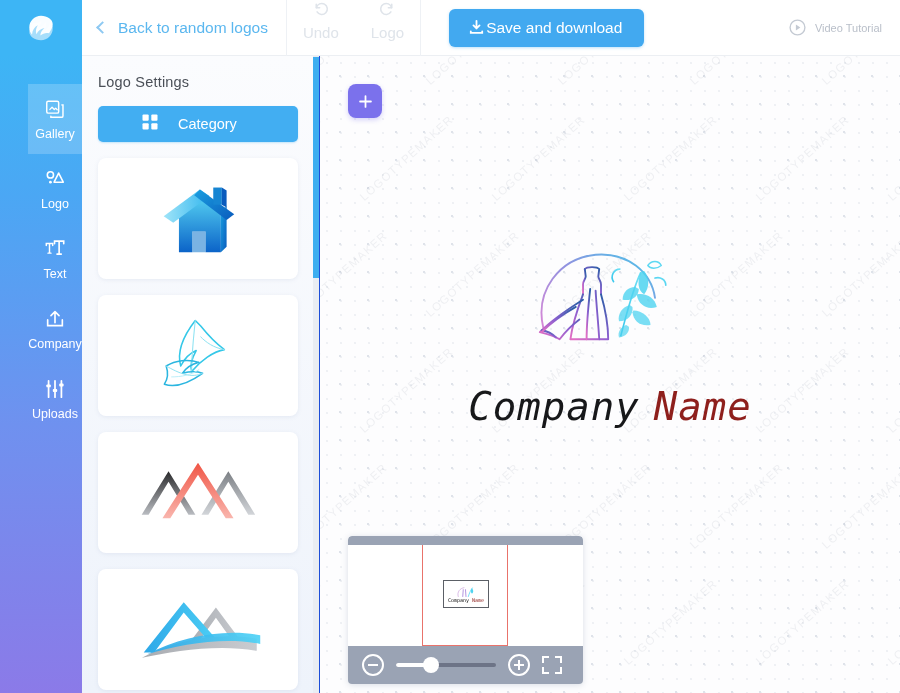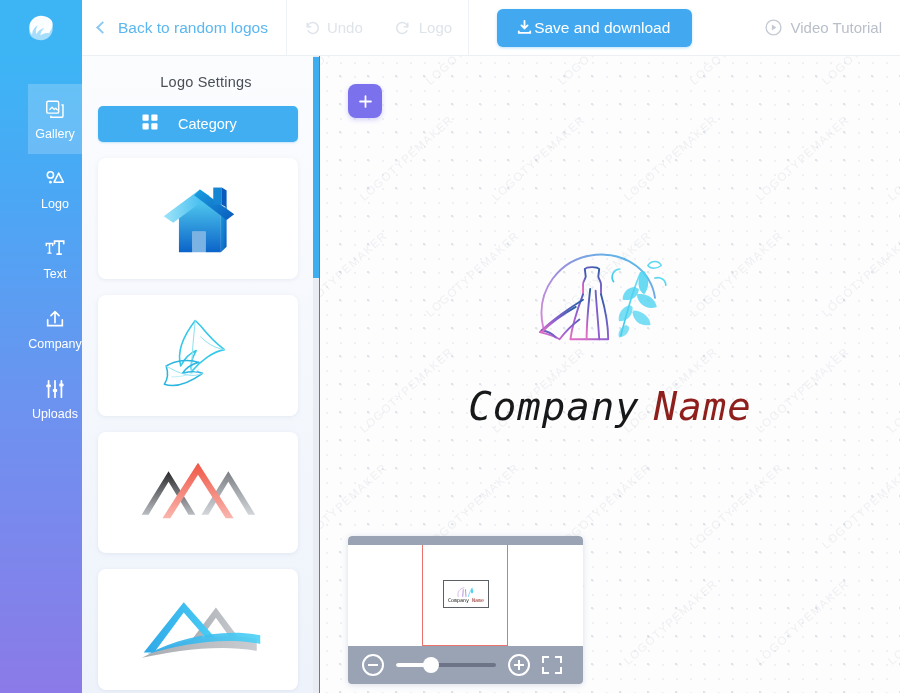--- a/index.html
+++ b/index.html
@@ -1,21 +1,21 @@
 <!DOCTYPE html>
 <html><head>
 <meta charset="utf-8">
 <style>
   * { box-sizing: border-box; margin: 0; padding: 0; }
   html, body {
     width: 900px; height: 693px;
     font-family: "Liberation Sans", sans-serif;
     background: #fff; overflow: hidden;
   }
-  #app { position: relative; width: 900px; height: 693px; background: #ef4444; text-align: center; }
+  #app { position: relative; width: 900px; height: 693px; background: #1d4ed8; }
 
   
   #topbar {
     position: absolute; left: 0; top: 0; width: 900px; height: 56px;
     background: #ffffff; display: flex; align-items: center;
     border-bottom: 1px solid #eceff3; z-index: 30;
   }
   #brand-logo {
     width: 82px; height: 56px; background: #3db5f5;
     display: flex; align-items: center; justify-content: center; flex: 0 0 82px;
@@ -27,31 +27,31 @@
   }
   .chev-left {
     width: 9px; height: 9px; border-left: 2px solid #8ec9f2;
     border-bottom: 2px solid #8ec9f2; transform: rotate(45deg);
     margin-right: 2px; flex: 0 0 auto;
   }
   .tb-divider { width: 1px; height: 56px; background: #eef1f5; flex: 0 0 1px; }
   .hist-btn {
     display: flex; align-items: center; gap: 7px; padding: 0 16px;
     height: 56px; color: #dfe4ea; font-size: 15px; cursor: default;
-    user-select: none; white-space: nowrap;
+    user-select: none; white-space: nowrap; flex-direction: column;
   }
   #save-btn {
     margin-left: 28px; height: 38px; background: #42a9f0;
     border-radius: 6px; display: flex; align-items: center; 
     padding: 0 22px 0 18px; color: #fff; font-size: 15.5px; cursor: pointer;
     box-shadow: 0 1px 3px rgba(66,169,240,.35); white-space: nowrap;
   }
   #video-tutorial {
     margin-left: auto; margin-right: 8px; display: flex; align-items: center;
-    gap: 8px; color: #b9bfc9; font-size: 15px; padding: 0 10px;
+    gap: 8px; color: #b9bfc9; font-size: 11px; padding: 0 10px;
     cursor: pointer; white-space: nowrap;
   }
 
   
   #leftnav {
     position: absolute; left: 0; top: 56px; width: 82px; height: 637px;
     background: linear-gradient(180deg,#3db5f5 0%,#4ba7f4 22%,#6f91ef 58%,#8b7ae8 100%);
     padding-top: 28px; z-index: 25; padding-left: 28px;
   }
   .nav-item {

